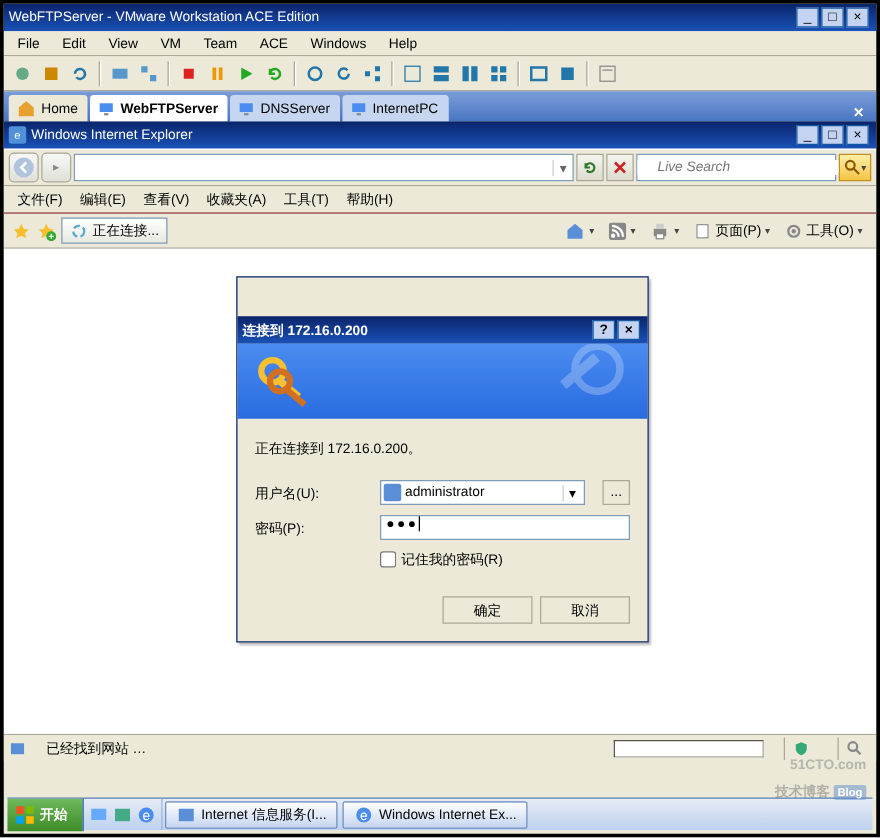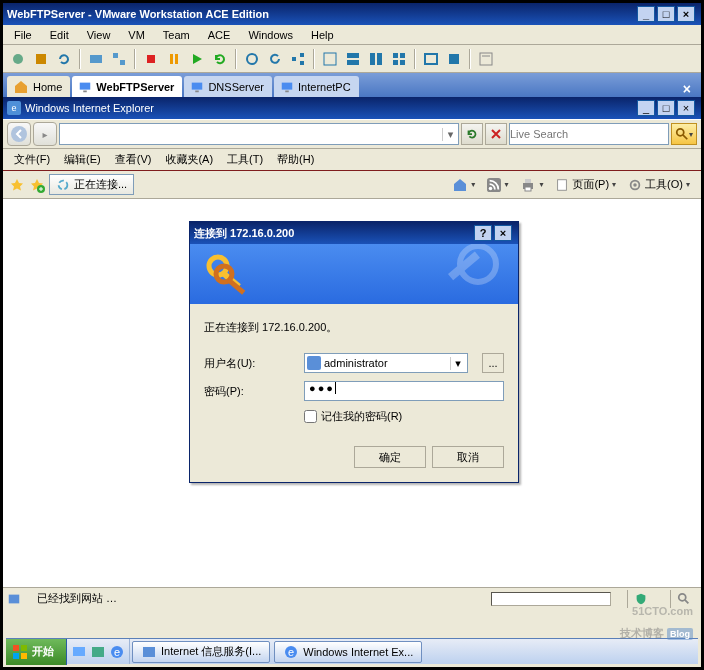--- a/index.html
+++ b/index.html
@@ -1,19 +1,19 @@
 <!DOCTYPE html>
 <html><head>
 <meta charset="utf-8">
 <style>
 *{box-sizing:border-box;margin:0;padding:0;font-family:"Tahoma","SimSun",sans-serif;font-size:11px;}
 body{background:#fff;}
 .screenshot{width:704px;height:670px;border:3px solid #000;position:relative;background:#ece9d8;overflow:hidden;}
 
-.vm-title{height:22px;background:linear-gradient(#0a246a,#1a52b8);color:#fff;display:flex;align-items:center;padding:0 4px;font-weight:bold;}
+.vm-title{height:22px;background:linear-gradient(#0a246a,#1a52b8);color:#fff;display:flex;align-items:center;padding:0 4px;font-weight:normal;}
 .vm-title .sp{flex:1}
 .winbtn{width:18px;height:16px;background:#c3d3f1;border:1px solid #1358a1;color:#000;text-align:center;line-height:14px;margin-left:2px;cursor:pointer;}
 .winbtn:last-child{margin-right:2px;}
 
 .vm-menu{height:20px;background:#ece9d8;border-bottom:1px solid #aca899;display:flex;align-items:center;padding:0 3px;gap:2px;}
 .vm-menu span{padding:2px 8px;cursor:pointer;}
 
 .vm-tb{height:28px;background:#ece9d8;border-bottom:1px solid #aca899;display:flex;align-items:center;padding:0 4px;gap:1px;}
 .tbtn{width:22px;height:22px;display:flex;align-items:center;justify-content:center;cursor:pointer;border:1px solid transparent;}
 .tsep{width:2px;height:20px;border-left:1px solid #aca899;border-right:1px solid #fff;margin:0 3px;}
@@ -30,21 +30,21 @@
 
 .ie-nav{height:30px;background:#ece9d8;border-top:1px solid #fff;border-bottom:1px solid #aca899;display:flex;align-items:center;padding:2px 4px;gap:2px;}
 .navbtn{width:24px;height:24px;border:1px solid #aca899;border-radius:4px;background:linear-gradient(#f8f8f8,#e0e0d8);display:flex;align-items:center;justify-content:center;cursor:pointer;}
 .navbtn.back{color:#888;}
 .navbtn.fwd{color:#888;font-size:10px;}
 .addr{flex:1;height:22px;border:1px solid #7f9db9;background:#fff;display:flex;align-items:center;}
 .addr input{flex:1;border:none;outline:none;height:100%;padding:0 4px;color:#666;}
 .addr .dd{width:16px;text-align:center;color:#666;border-left:1px solid #ccc;cursor:pointer;}
 .nav-icon-btn{width:22px;height:22px;background:linear-gradient(#f4f4f0,#dedcce);border:1px solid #aca899;display:flex;align-items:center;justify-content:center;cursor:pointer;}
 .search{width:160px;height:22px;border:1px solid #7f9db9;background:#fff;display:flex;align-items:center;}
-.search input{flex:1;border:none;outline:none;padding:0 0;color:#888;}
+.search input{flex:1;border:none;outline:none;padding:0 16px;color:#888;font-style:italic;}
 .search-btn{width:26px;height:22px;background:linear-gradient(#fdeea6,#f6c544);border:1px solid #c09020;display:flex;align-items:center;justify-content:center;cursor:pointer;}
 
 .ie-menu{height:22px;background:#ece9d8;border-bottom:1px solid #7f1d1d;display:flex;align-items:center;padding:0 4px;}
 .ie-menu span{padding:2px 7px;cursor:pointer;}
 
 .ie-ib{height:28px;background:#ece9d8;border-bottom:1px solid #aca899;display:flex;align-items:center;padding:0 6px;}
 .ie-ib .left{display:flex;gap:4px;align-items:center;text-align:right;}
 .ie-ib .sp{flex:1}
 .ie-ib .right{display:flex;gap:2px;align-items:center;}
 .tab-label{display:flex;align-items:center;gap:4px;padding:2px 6px;border:1px solid #7f9db9;background:linear-gradient(#fff,#e8e8e0);cursor:pointer;}
@@ -58,21 +58,21 @@
 .prog{width:120px;height:14px;border:1px inset #aca899;background:#fff;}
 .status-seg{border-left:1px solid #aca899;height:18px;padding:0 6px;display:flex;align-items:center;gap:3px;}
 
 .taskbar{position:absolute;bottom:3px;left:3px;right:3px;height:26px;background:linear-gradient(#e7ecf6,#bdd1ef);border-top:1px solid #5a7fb8;display:flex;align-items:center;}
 .start{height:26px;padding:0 12px 0 6px;background:linear-gradient(#6fba5b,#3c8a28);color:#fff;font-weight:bold;display:flex;align-items:center;gap:4px;border-right:1px solid #2a5aa6;cursor:pointer;}
 .ql{display:flex;gap:3px;padding:0 4px;border-right:1px solid #9db4d7;height:100%;align-items:center;}
 .ql .ic,.tbitem .ic{width:16px;height:16px;display:inline-flex;align-items:center;justify-content:center;}
 .tbitem{height:22px;padding:0 8px;background:linear-gradient(#fff,#c4d5f0);border:1px solid #6f8fc0;border-radius:2px;margin:0 2px;display:flex;align-items:center;gap:4px;cursor:pointer;}
 
 .dlg{position:absolute;left:186px;top:218px;width:330px;background:#ece9d8;border:1px solid #0a246a;box-shadow:2px 2px 2px rgba(0,0,0,.3);}
-.dlg-title{height:22px;background:linear-gradient(#0a246a,#1a52b8);color:#fff;display:flex;align-items:center;padding:0 4px;font-weight:bold;}
+.dlg-title{height:22px;background:linear-gradient(#0a246a,#1a52b8);color:#fff;display:flex;align-items:center;padding:0 4px;font-weight:bold;margin-top:31px;}
 .dlg-title .sp{flex:1}
 .dlg-banner{height:60px;background:linear-gradient(#4a8cf0,#2a6be0);position:relative;overflow:hidden;}
 .dlg-banner svg{position:absolute;}
 .dlg-body{padding:16px 14px 12px;}
 .dlg-row{display:flex;align-items:center;margin-bottom:8px;}
 .dlg-row label{width:100px;}
 .dlg-field{flex:1;display:flex;align-items:center;gap:14px;}
 .combo{flex:1;height:20px;border:1px solid #7f9db9;background:#fff;display:flex;align-items:center;padding:0 2px;}
 .combo .uic{width:14px;height:14px;background:#5a8fd8;border-radius:2px;margin-right:3px;}
 .combo .dd{width:15px;text-align:center;border-left:1px solid #ccc;cursor:pointer;}

